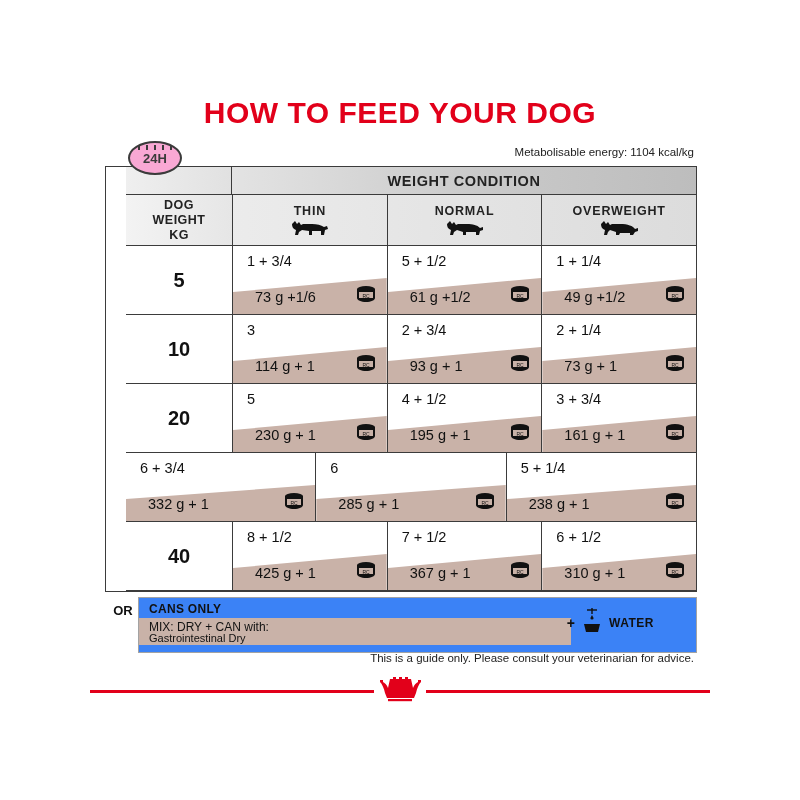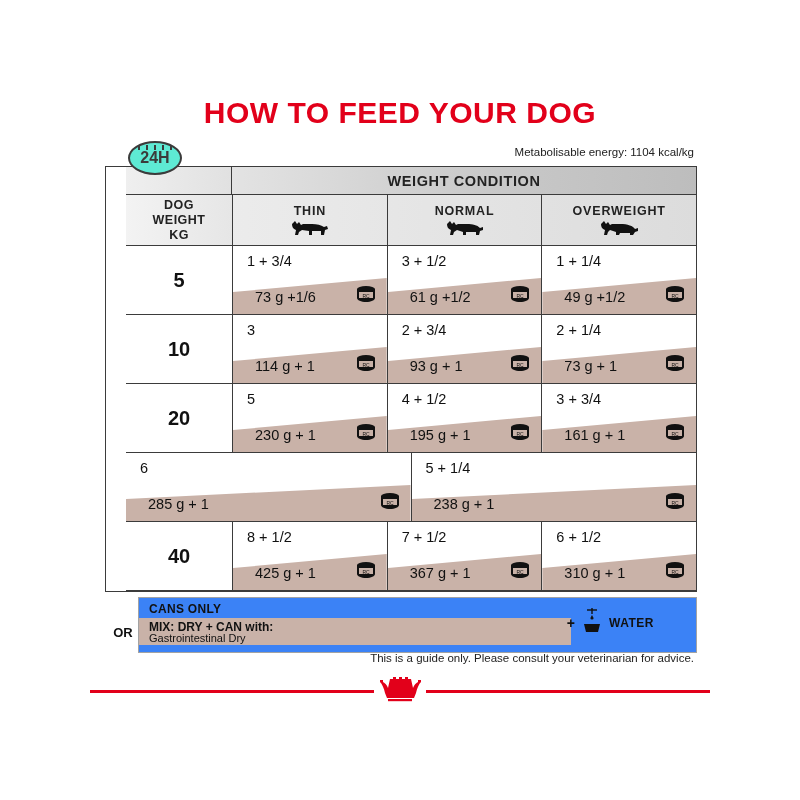--- a/index.html
+++ b/index.html
@@ -44,27 +44,27 @@
   }
 
   
   .badge24 {
     position: absolute;
     top: 141px;
     left: 128px;
     width: 54px;
     height: 34px;
     border-radius: 27px / 17px;
-    background: #5eead4;
+    background: #f9a8d4;
     border: 2px solid #3b3b3b;
     box-sizing: border-box;
     display: flex;
     align-items: center;
     justify-content: center;
-    font-size: 16px;
+    font-size: 13px;
     font-weight: bold;
     color: #3b3b3b;
     z-index: 5;
   }
   .badge24 .ticks {
     position: absolute;
     top: 2px;
     left: 0;
     width: 100%;
     height: 10px;
@@ -220,21 +220,21 @@
   .bottom {
     position: absolute;
     top: 597px;
     left: 105px;
     width: 592px;
     height: 48px;
   }
   .or {
     position: absolute;
     left: 0;
-    top: 28px;
+    top: 6px;
     width: 36px;
     text-align: center;
     font-size: 13px;
     font-weight: bold;
     color: #111;
   }
   .bottom-box {
     position: absolute;
     left: 33px;
     top: 0;
@@ -260,21 +260,21 @@
     width: 432px;
     height: 27px;
     background: #c9b2a8;
     clip-path: polygon(0 0, 100% 0, 100% 100%, 0 100%);
   }
   .mixline1 {
     position: absolute;
     left: 10px;
     top: 22px;
     font-size: 12px;
-    font-weight: bold;
+    font-weight: normal;
     color: #111;
   }
   .mixline2 {
     position: absolute;
     left: 10px;
     top: 34px;
     font-size: 11px;
     color: #111;
   }
   .water-wrap {
@@ -397,21 +397,21 @@
         <span class="canicon">
           <svg width="22" height="18" viewBox="0 0 22 18" aria-hidden="true">
               <ellipse cx="11" cy="4" rx="9" ry="3" fill="#111"></ellipse>
               <path d="M2 4 L2 13 C2 15 6 17 11 17 C16 17 20 15 20 13 L20 4 Z" fill="#111"></path>
               <path d="M4 7 h14 v6 h-14 z" fill="#c9b2a8"></path>
               <text x="11" y="12.5" font-size="5" fill="#111" text-anchor="middle" font-family="Liberation Sans">RC</text>
             </svg>
         </span>
       </div>
       <div class="fcell">
-        <span class="dry">3 + 1/2</span>
+        <span class="dry">5 + 1/2</span>
         <span class="wetband"></span>
         <span class="wettext">61 g  +1/2</span>
         <span class="canicon">
           <svg width="22" height="18" viewBox="0 0 22 18" aria-hidden="true">
               <ellipse cx="11" cy="4" rx="9" ry="3" fill="#111"></ellipse>
               <path d="M2 4 L2 13 C2 15 6 17 11 17 C16 17 20 15 20 13 L20 4 Z" fill="#111"></path>
               <path d="M4 7 h14 v6 h-14 z" fill="#c9b2a8"></path>
               <text x="11" y="12.5" font-size="5" fill="#111" text-anchor="middle" font-family="Liberation Sans">RC</text>
             </svg>
         </span>
@@ -511,20 +511,33 @@
               <ellipse cx="11" cy="4" rx="9" ry="3" fill="#111"></ellipse>
               <path d="M2 4 L2 13 C2 15 6 17 11 17 C16 17 20 15 20 13 L20 4 Z" fill="#111"></path>
               <path d="M4 7 h14 v6 h-14 z" fill="#c9b2a8"></path>
               <text x="11" y="12.5" font-size="5" fill="#111" text-anchor="middle" font-family="Liberation Sans">RC</text>
             </svg>
         </span>
       </div>
     </div>
 
     <div class="brow">
+      <div class="fcell">
+        <span class="dry">6 + 3/4</span>
+        <span class="wetband"></span>
+        <span class="wettext">332 g + 1</span>
+        <span class="canicon">
+          <svg width="22" height="18" viewBox="0 0 22 18" aria-hidden="true">
+              <ellipse cx="11" cy="4" rx="9" ry="3" fill="#111"></ellipse>
+              <path d="M2 4 L2 13 C2 15 6 17 11 17 C16 17 20 15 20 13 L20 4 Z" fill="#111"></path>
+              <path d="M4 7 h14 v6 h-14 z" fill="#c9b2a8"></path>
+              <text x="11" y="12.5" font-size="5" fill="#111" text-anchor="middle" font-family="Liberation Sans">RC</text>
+            </svg>
+        </span>
+      </div>
       <div class="fcell">
         <span class="dry">6</span>
         <span class="wetband"></span>
         <span class="wettext">285 g + 1</span>
         <span class="canicon">
           <svg width="22" height="18" viewBox="0 0 22 18" aria-hidden="true">
               <ellipse cx="11" cy="4" rx="9" ry="3" fill="#111"></ellipse>
               <path d="M2 4 L2 13 C2 15 6 17 11 17 C16 17 20 15 20 13 L20 4 Z" fill="#111"></path>
               <path d="M4 7 h14 v6 h-14 z" fill="#c9b2a8"></path>
               <text x="11" y="12.5" font-size="5" fill="#111" text-anchor="middle" font-family="Liberation Sans">RC</text>

